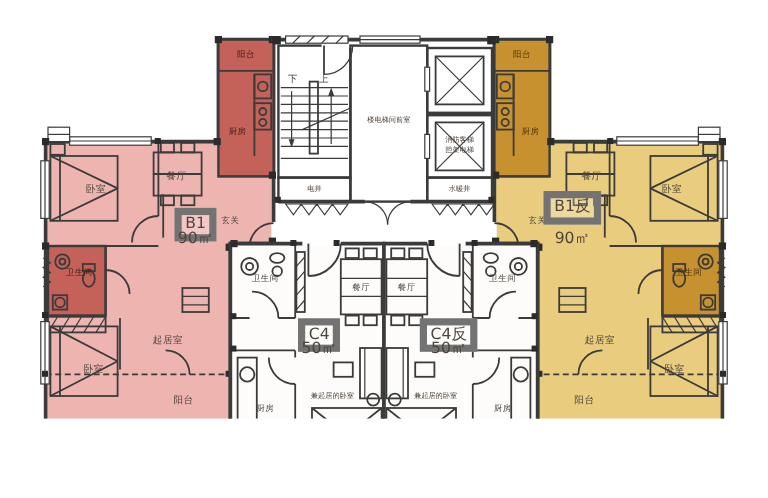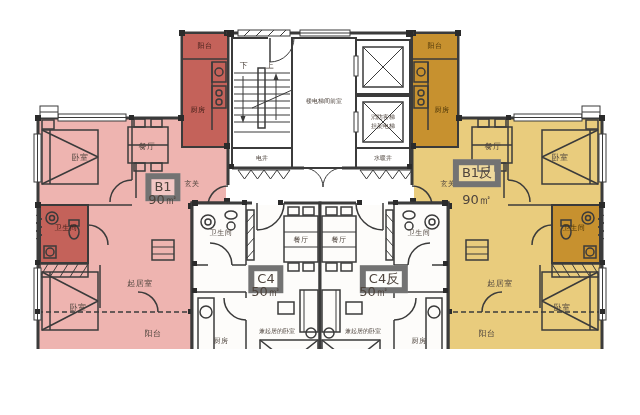--- a/index.html
+++ b/index.html
@@ -289,21 +289,21 @@
   <div class="lb sm" style="left:221px;top:233px">卫生间</div>
   <div class="lb sm" style="left:301px;top:240px">餐厅</div>
   <div class="cb" style="left:266px;top:279px">C4</div>
   <div class="ar" style="left:266px;top:291px">50㎡</div>
   <div class="lb sm" style="left:221px;top:341px">厨房</div>
   <div class="lb xs" style="left:277px;top:331px">兼起居的卧室</div>
   <div class="lb xs" style="left:281px;top:398px">飘窗</div>
 
   <div class="lb sm" style="left:419px;top:233px">卫生间</div>
   <div class="lb sm" style="left:339px;top:240px">餐厅</div>
-  <div class="cb" style="left:384px;top:279px">C4反</div>
+  <div class="cb" style="left:374px;top:279px">C4反</div>
   <div class="ar" style="left:374px;top:291px">50㎡</div>
   <div class="lb sm" style="left:419px;top:341px">厨房</div>
   <div class="lb xs" style="left:363px;top:331px">兼起居的卧室</div>
   <div class="lb xs" style="left:359px;top:398px">飘窗</div>
 
   <div class="lb" style="left:244px;top:66px">下</div>
   <div class="lb" style="left:270px;top:66px">上</div>
   <div class="lb xs" style="left:324px;top:101px">楼电梯间前室</div>
   <div class="lb xs" style="left:383px;top:117px">消防客梯</div>
   <div class="lb xs" style="left:383px;top:126px">担架电梯</div>

